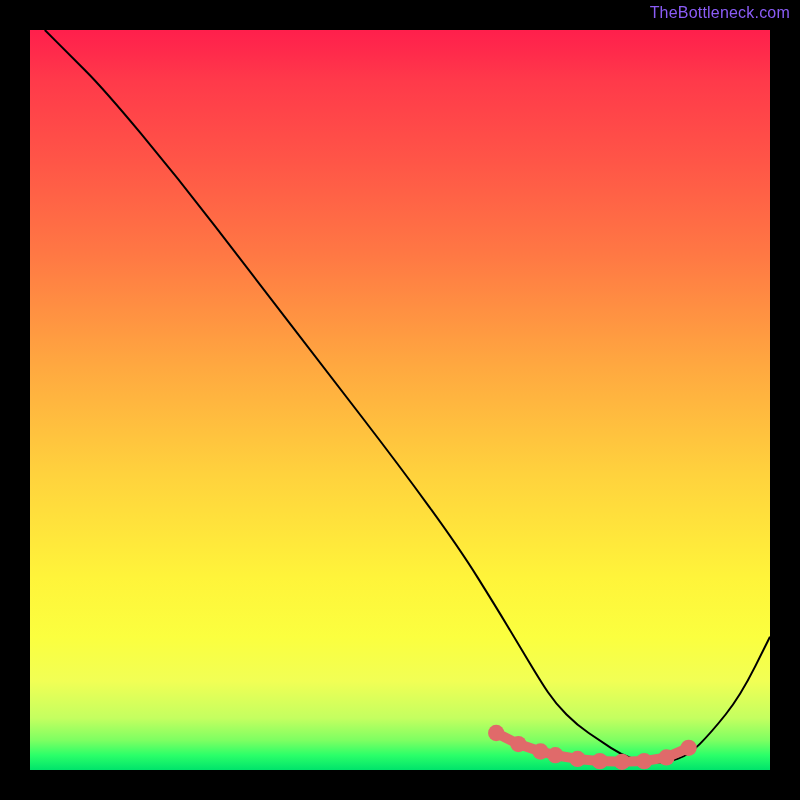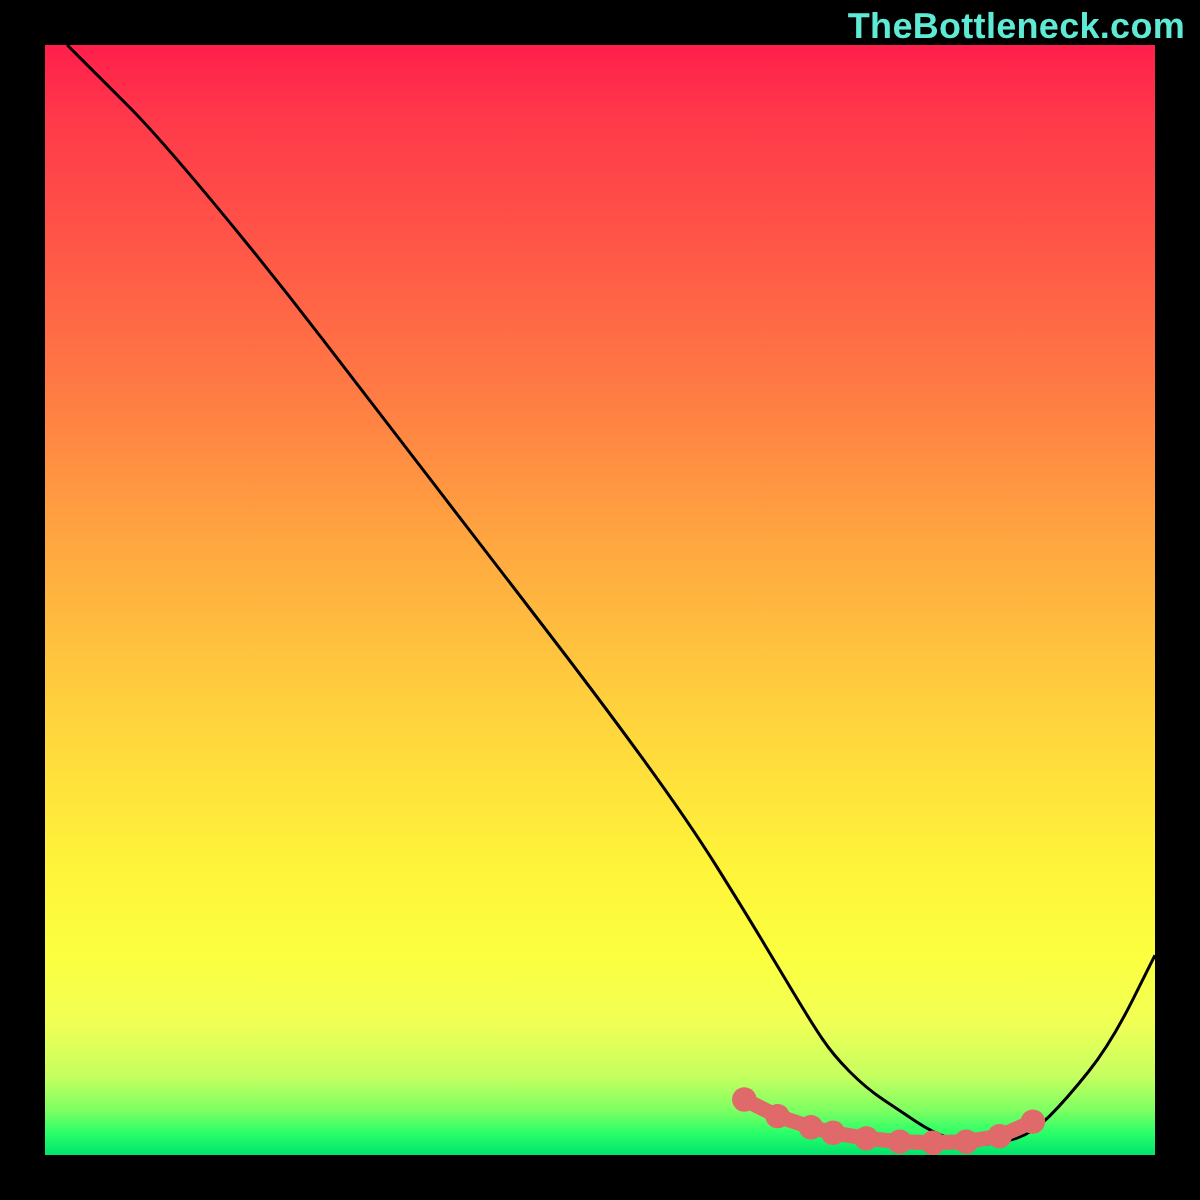--- a/index.html
+++ b/index.html
@@ -13,23 +13,23 @@
   }
   .wrap {
     position: relative;
     width: 800px;
     height: 800px;
   }
   .watermark {
     position: absolute;
     top: 4px;
     right: 10px;
-    color: #5eead4;
-    font-size: 24px;
-    font-weight: bold;
+    color: #8b5cf6;
+    font-size: 16px;
+    font-weight: normal;
     letter-spacing: 0.2px;
     z-index: 4;
   }
   .plot-area {
     position: absolute;
     left: 30px;
     top: 30px;
     width: 740px;
     height: 740px;
 

